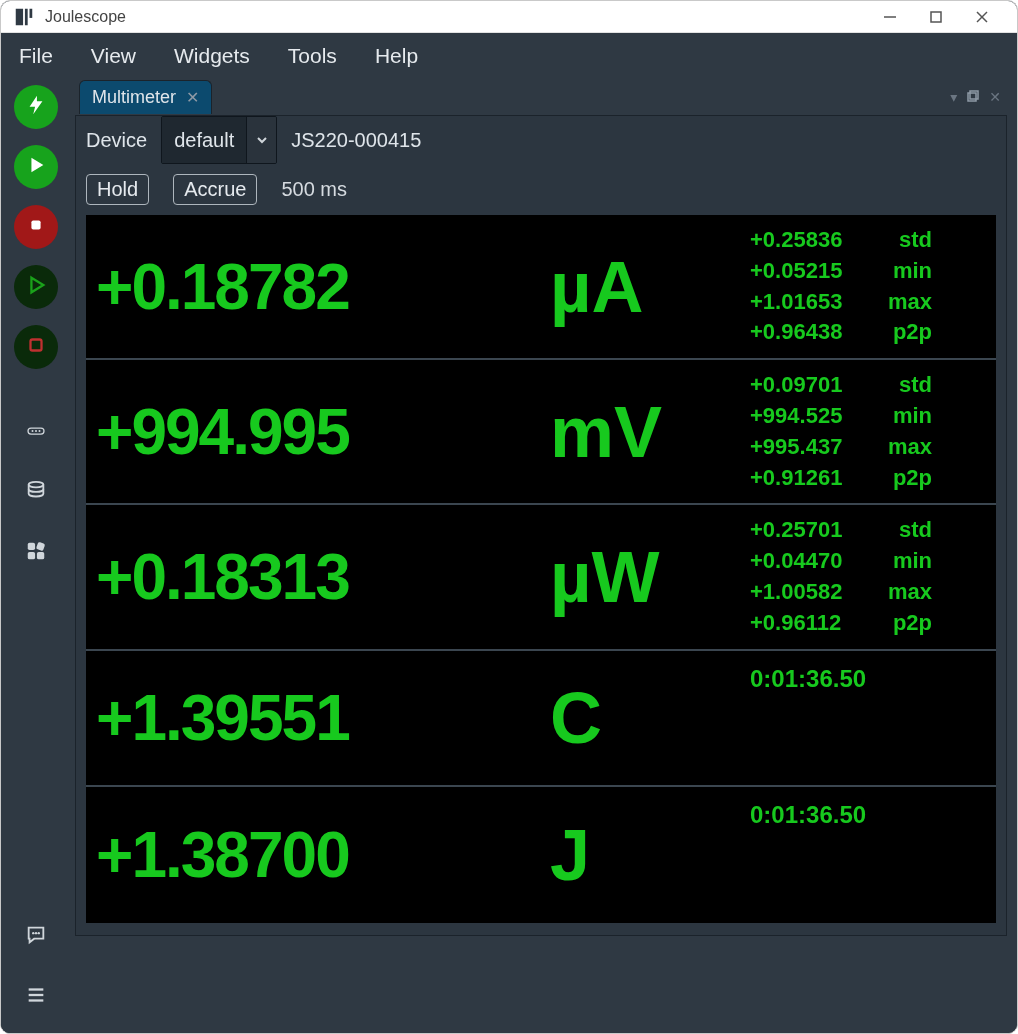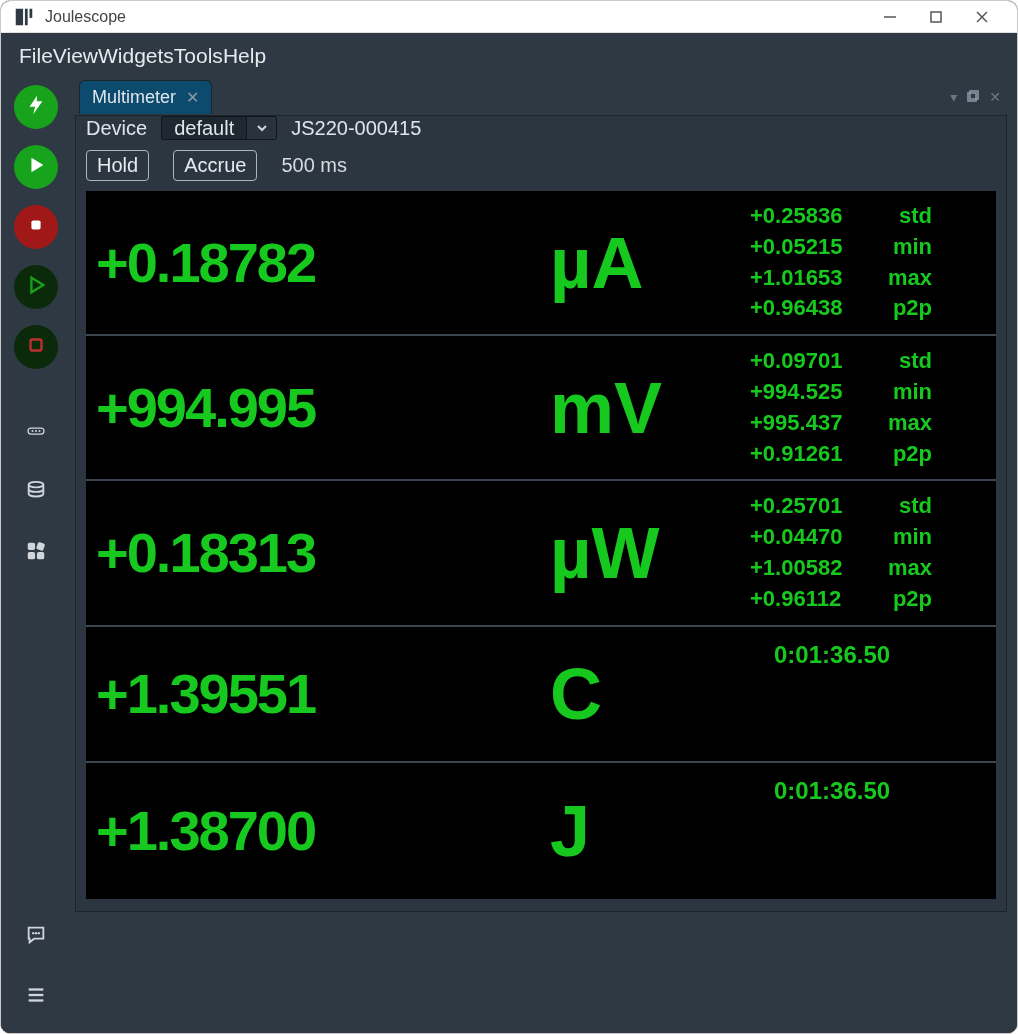--- a/index.html
+++ b/index.html
@@ -45,20 +45,21 @@
     color: #555;
   }
   .winbtn svg { width: 14px; height: 14px; stroke: #555; }
   
   .menubar {
     height: 46px;
     background: #2f3943;
     display: flex;
     align-items: center;
     padding: 0 18px;
+    gap: 38px;
     color: #e6eaee;
     font-size: 21px;
   }
   .menu-item { cursor: default; }
   
   .body {
     flex: 1;
     display: flex;
     background: #2f3943;
   }
@@ -133,21 +134,21 @@
     gap: 14px;
     font-size: 20px;
     color: #dfe5ea;
   }
   .select {
     display: flex;
     align-items: stretch;
     border: 1px solid #0f161d;
     border-radius: 2px;
     overflow: hidden;
-    height: 24px;
+    height: 48px;
   }
   .select .sel-value {
     background: #1f2830;
     padding: 0 12px;
     display: flex; align-items: center;
     font-size: 20px;
   }
   .select .sel-drop {
     width: 30px;
     background: #2a333c;
@@ -178,21 +179,21 @@
     display: grid;
     grid-template-columns: 1fr 200px 230px;
     align-items: center;
     border-bottom: 2px solid #3b4650;
     padding: 10px 16px 10px 10px;
     min-height: 136px;
   }
   .reading:last-child { border-bottom: none; }
   .rvalue {
     color: #17c91e;
-    font-size: 56px;
+    font-size: 64px;
     font-weight: 700;
     letter-spacing: -2px;
     white-space: nowrap;
   }
   .runit {
     color: #17c91e;
     font-size: 72px;
     font-weight: 700;
     text-align: left;
   }
@@ -205,21 +206,20 @@
   }
   .rstats .row { display: flex; gap: 14px; justify-content: flex-start; }
   .rstats .val { min-width: 118px; text-align: left; }
   .rstats .lab { width: 50px; text-align: right; }
   .rtime {
     color: #17c91e;
     font-size: 24px;
     font-weight: 600;
     align-self: start;
     padding-top: 4px;
-    margin-left: 24px;
   }
 </style>
 </head>
 <body>
 
 <div class="window">
 
   <div class="titlebar">
     <span class="app-icon">
       <svg viewBox="0 0 24 24">

